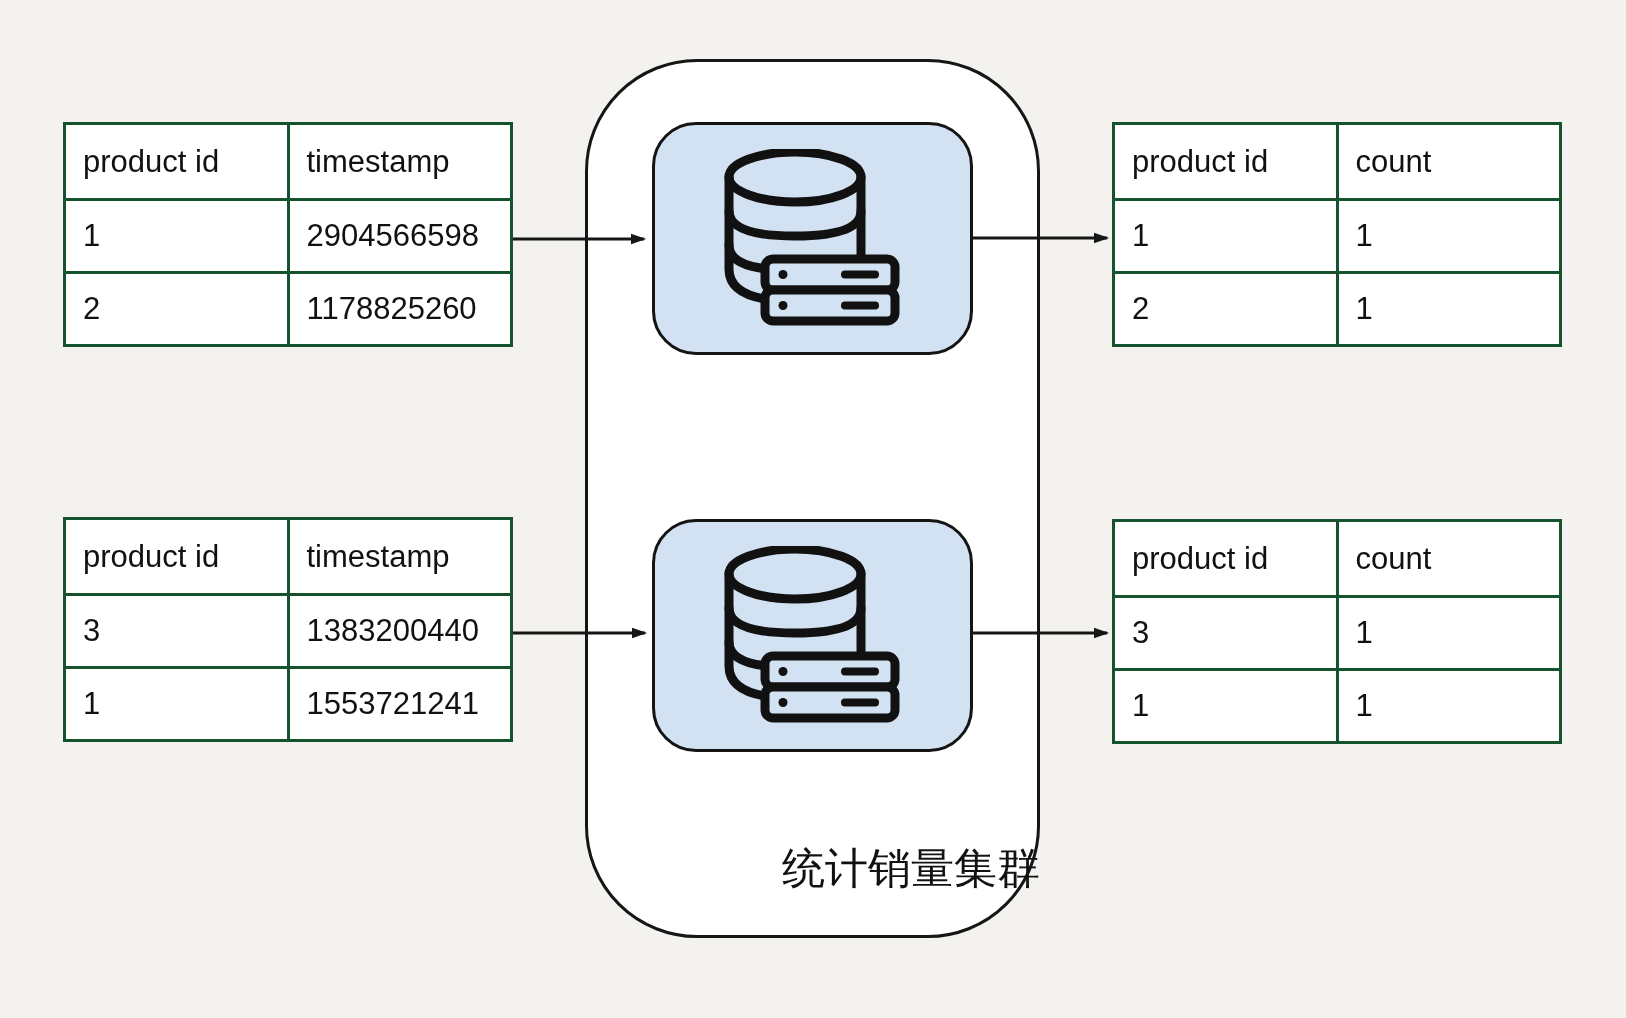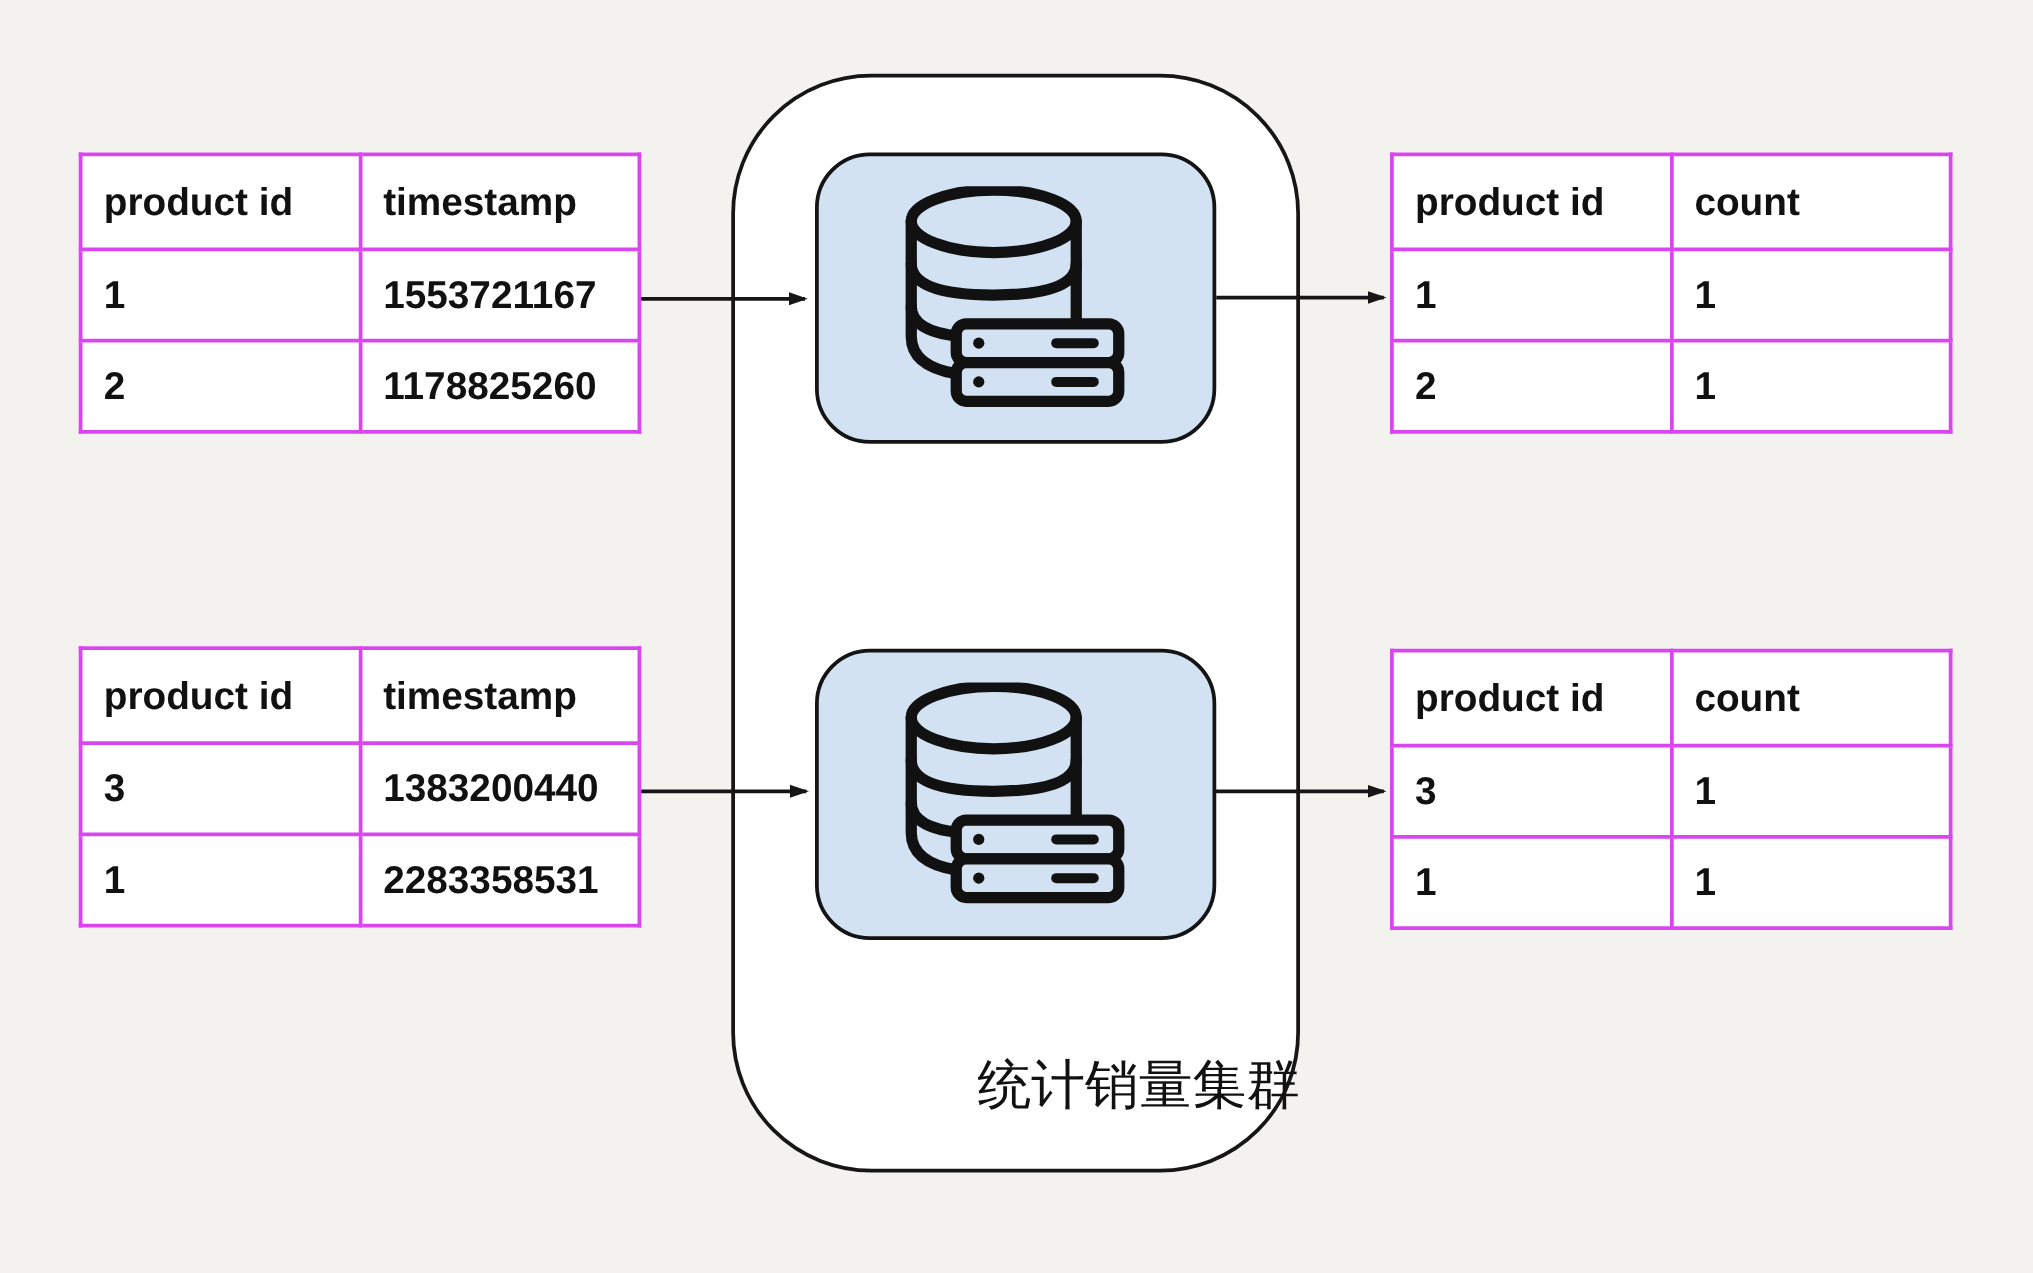--- a/index.html
+++ b/index.html
@@ -26,24 +26,24 @@
   }
   .node-1 { left:652px; top:122px; }
   .node-2 { left:652px; top:519px; }
   .node svg { display:block; }
   
   .dtable {
     position:absolute; width:450px; border-collapse:collapse;
     table-layout:fixed; background:#ffffff;
   }
   .dtable td {
-    border:3px solid #d946ef; background:#ffffff;
+    border:3px solid #14532d; background:#ffffff;
     height:73px; padding:0 6px 0 17px;
     font-size:31px; color:#111; vertical-align:middle;
-    overflow:hidden; white-space:nowrap;font-weight:bold;
+    overflow:hidden; white-space:nowrap;
   }
   .dtable tr.hdr td { height:76px; }
   .t1 { left:63px;   top:122px; }
   .t2 { left:63px;   top:517px; }
   .t3 { left:1112px; top:122px; }
   .t4 { left:1112px; top:519px; }
   
   .arrows {
     position:absolute; left:0; top:0; width:1626px; height:1018px;
     pointer-events:none;
@@ -103,42 +103,42 @@
   </div>
 
   <table class="dtable t1">
     <tbody>
         <tr class="hdr">
       <td>product id</td>
       <td>timestamp</td>
     </tr>
     <tr>
       <td>1</td>
-      <td>1553721167</td>
+      <td>2904566598</td>
     </tr>
     <tr>
       <td>2</td>
       <td>1178825260</td>
     </tr>
   </tbody>
     </table>
 
   <table class="dtable t2">
     <tbody>
         <tr class="hdr">
       <td>product id</td>
       <td>timestamp</td>
     </tr>
     <tr>
       <td>3</td>
       <td>1383200440</td>
     </tr>
     <tr>
       <td>1</td>
-      <td>2283358531</td>
+      <td>1553721241</td>
     </tr>
   </tbody>
     </table>
 
   <table class="dtable t3">
     <tbody>
         <tr class="hdr">
       <td>product id</td>
       <td>count</td>
     </tr>

